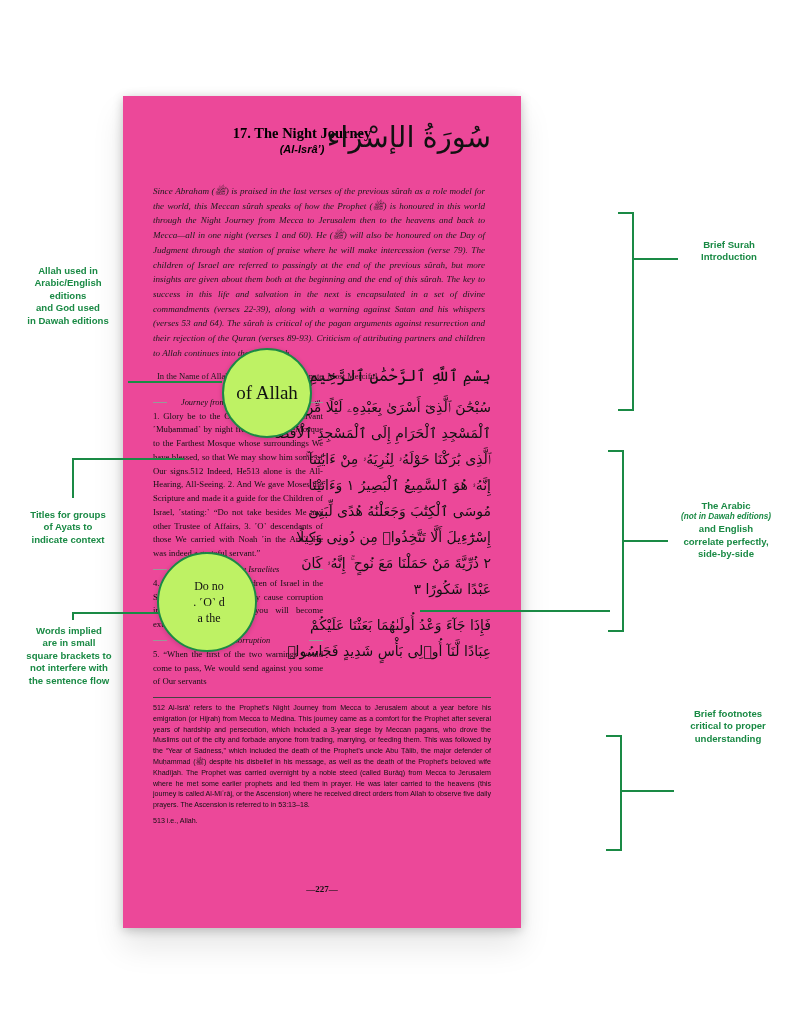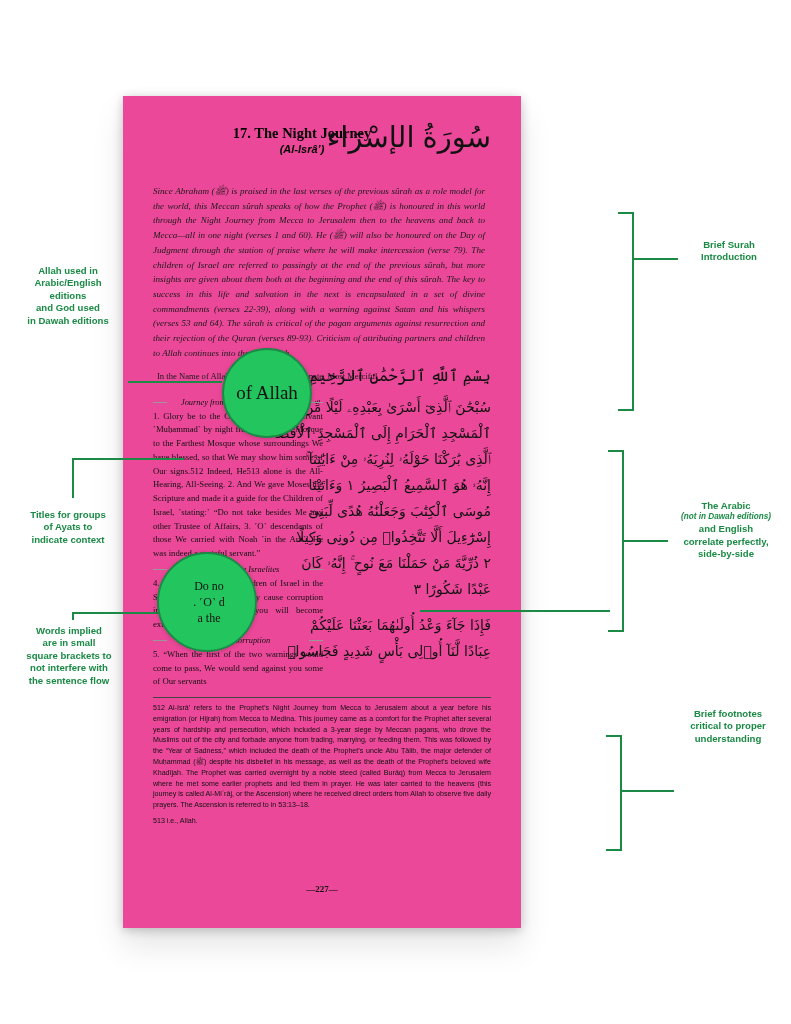--- a/index.html
+++ b/index.html
@@ -185,21 +185,21 @@
     font-family: "Liberation Serif", serif;
     font-weight: bold;
     font-size: 9px;
     color: #111;
   }
 
   
   .magnifier {
     position: absolute;
     border-radius: 50%;
-    background: #22c55e;
+    background: #bef264;
     border: 2.5px solid #1a8a45;
     box-shadow: 0 1px 5px rgba(0,0,0,0.18);
     overflow: hidden;
     display: flex;
     align-items: center;
     justify-content: center;
   }
   #magnifier-allah {
     left: 222px;
     top: 348px;

